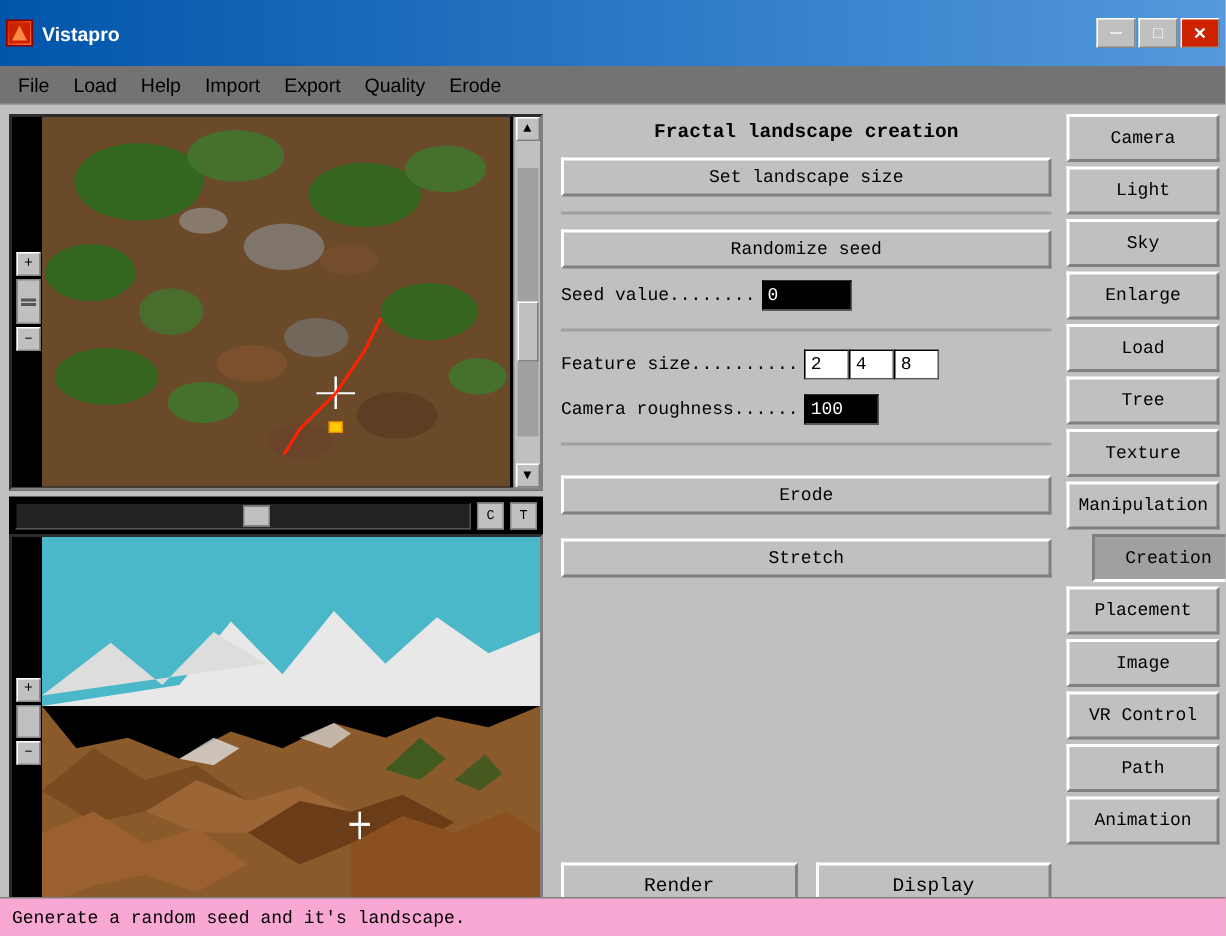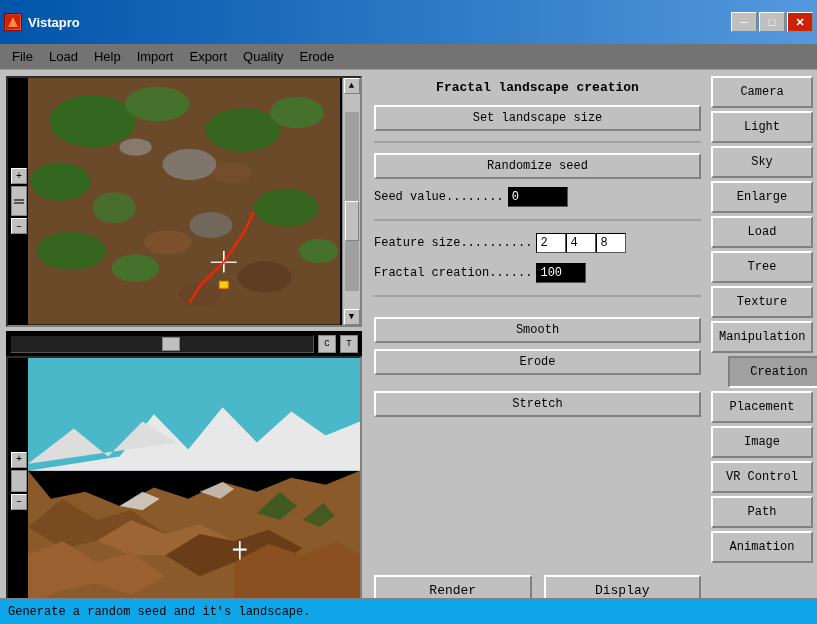--- a/index.html
+++ b/index.html
@@ -221,21 +221,21 @@
       cursor: pointer;
     }
 
     .map-bottom {
       height: 170px;
     }
 
     
     .status-bar {
       height: 26px;
-      background: #0ea5e9;
+      background: #f9a8d4;
       border-top: 1px solid #808080;
       display: flex;
       align-items: center;
       padding: 0 8px;
       font-family: 'Courier New', monospace;
       font-size: 12px;
       position: absolute;
       bottom: 0;
       left: 0;
       right: 0;
@@ -529,30 +529,29 @@
     <div class="field-row">
       <span class="field-label">Feature size..........</span>
       <div class="feature-inputs">
         <input class="field-input-light" type="text" value="2" style="">
         <input class="field-input-light" type="text" value="4" style="">
         <input class="field-input-light" type="text" value="8" style="">
       </div>
     </div>
 
     <div class="field-row">
-      <span class="field-label">Fractal creation......</span>
+      <span class="field-label">Camera roughness......</span>
       <input class="field-input-dark" style="width: 50px;" type="text" value="100">
     </div>
 
     <div class="divider-line"></div>
 
 
     <div style="height:4px;"></div>
 
-    <button class="win-btn">Smooth</button>
     <button class="win-btn">Erode</button>
 
     <div style="height:4px;"></div>
 
     <button class="win-btn">Stretch</button>
 
     <div style="margin-top:auto; display:flex; gap:12px;">
       <button class="bottom-btn">Render</button>
       <button class="bottom-btn">Display</button>
     </div>

